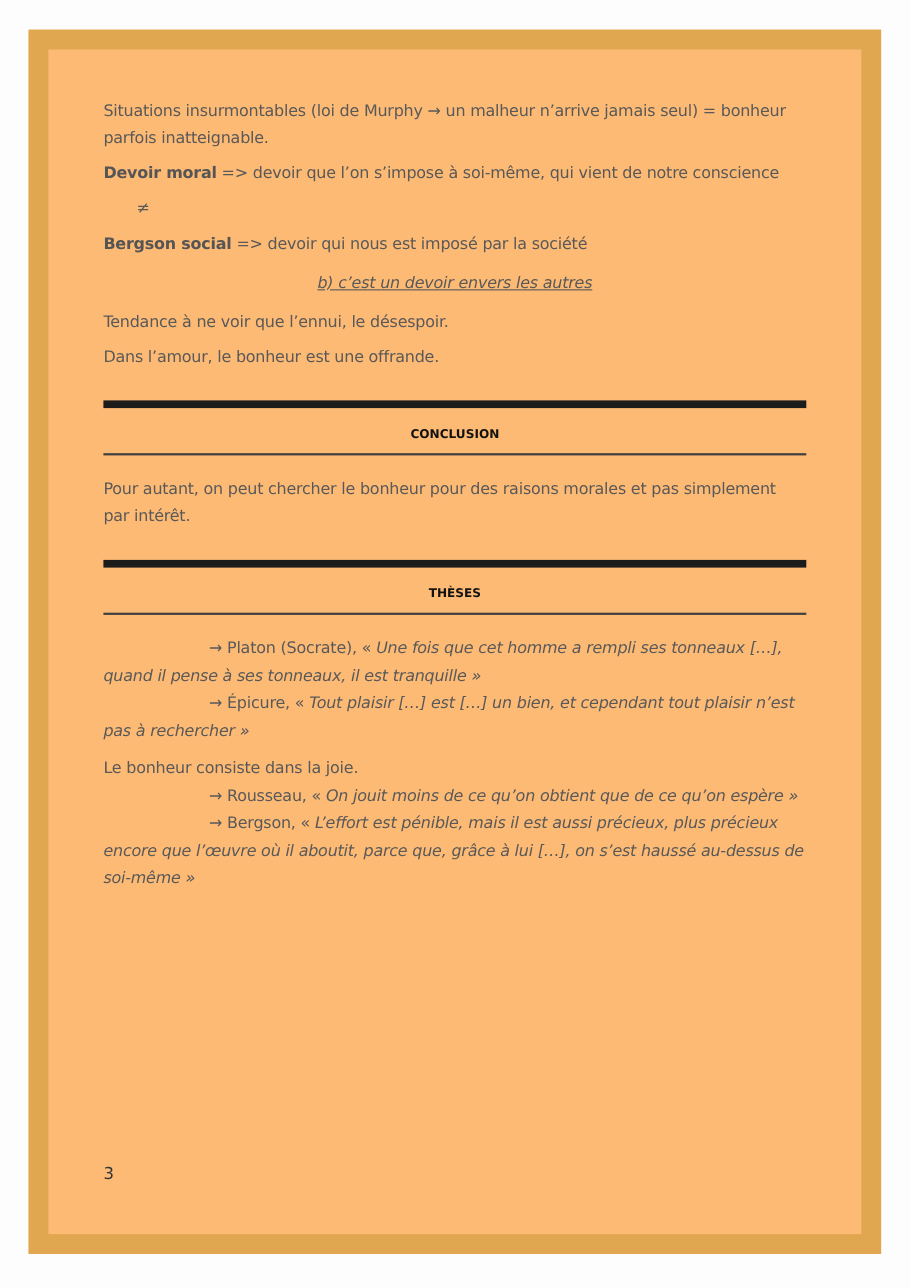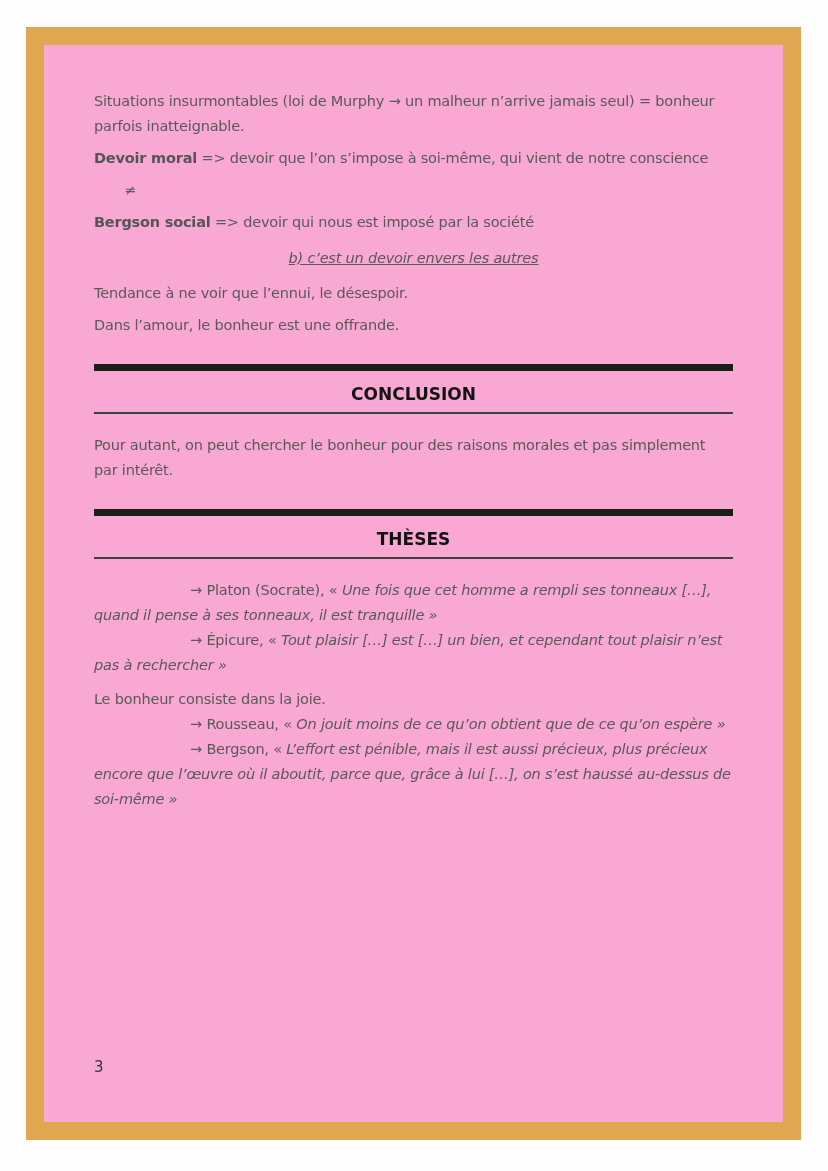--- a/index.html
+++ b/index.html
@@ -18,21 +18,21 @@
     overflow: hidden;
   }
   .frame {
     position: absolute;
     left: 26px;
     top: 27px;
     width: 775px;
     height: 1113px;
     box-sizing: border-box;
     border: 18px solid #e0a750;
-    background: #f9a8d4;
+    background: #fdba74;
   }
   .page-inner {
     position: relative;
     width: 100%;
     height: 100%;
     box-sizing: border-box;
     padding: 44px 50px 0 50px;
     color: #595959;
     font-size: 14.5px;
     line-height: 25px;
@@ -48,21 +48,21 @@
     color: #595959;
     margin: 11px 0 10px 0;
   }
   .section-heading {
     border-top: 7px solid #1c1c1c;
     border-bottom: 2px solid #3f3f3f;
     margin: 26px 0 19px 0;
     padding: 11px 0 5px 0;
     text-align: center;
     font-weight: bold;
-    font-size: 17px;
+    font-size: 11px;
     color: #121212;
     letter-spacing: 0;
   }
   .quote-para { text-indent: 96px; margin: 0; }
   .group-intro { margin: 0; }
   .group + .group { margin-top: 9px; }
   .quote-text { font-style: italic; }
   .page-number {
     position: absolute;
     left: 50px;

